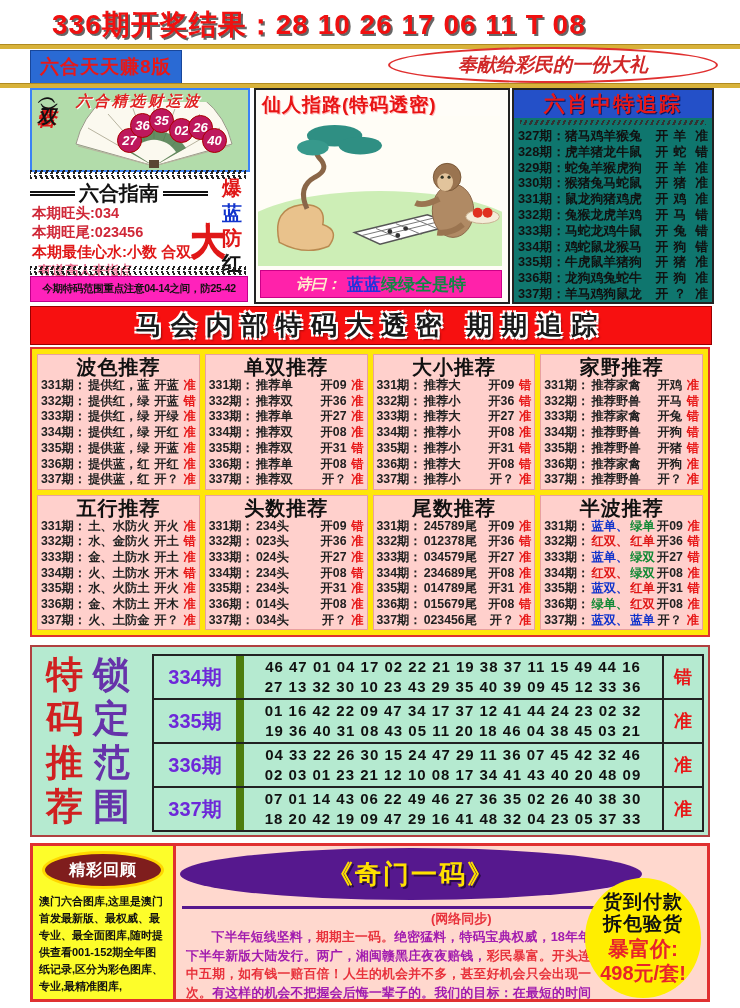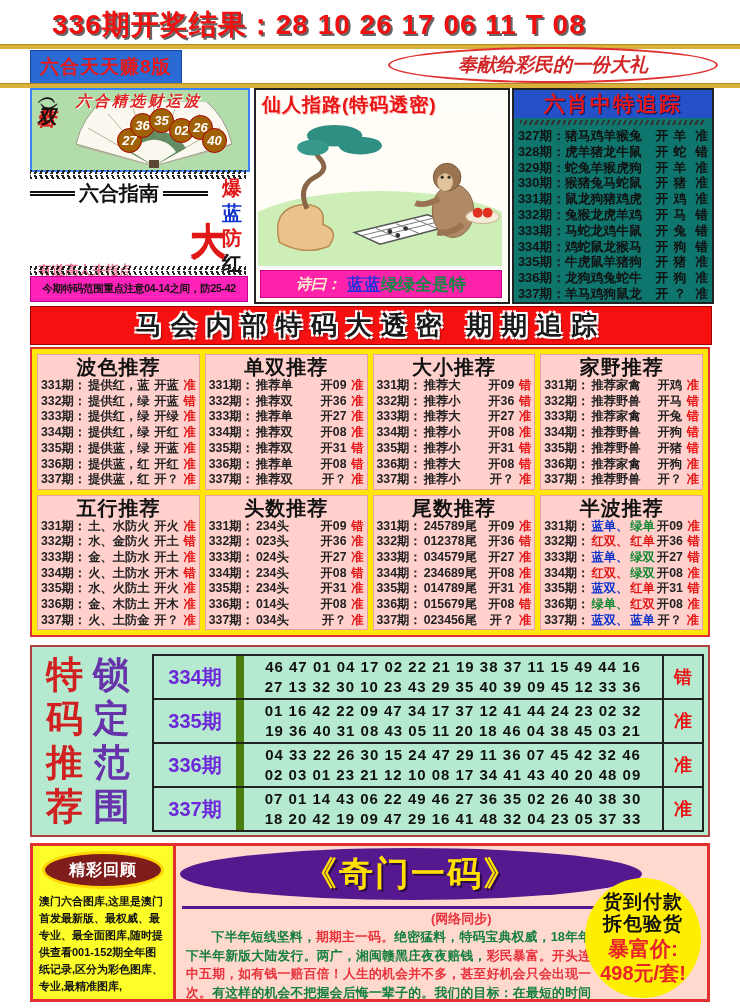--- a/index.html
+++ b/index.html
@@ -20,21 +20,21 @@
 
   
   .green-panel{left:30px;top:88px;width:216px;height:80px;background:#b2dcaa;border:2px solid #3b82f6;font-style:italic;}
   .side-label{position:absolute;left:6px;top:2px;writing-mode:vertical-rl;text-orientation:upright;
     font-size:19px;font-weight:bold;line-height:1;height:76px;}
   .side-label .red{color:#e01818;}
   .side-label .blk{color:#111;}
   .fan-svg{position:absolute;left:32px;top:12px;}
   .fan-title{position:absolute;left:44px;top:2px;color:#e02020;font-weight:bold;font-size:15px;
     letter-spacing:3px;text-shadow:1px 1px 0 #fff;white-space:nowrap;}
-  .fan-nums div{position:absolute;width:23px;height:23px;border-radius:50%;background:#a16207;
+  .fan-nums div{position:absolute;width:23px;height:23px;border-radius:50%;background:#be185d;
     color:#fff;font-weight:bold;font-size:13px;display:flex;align-items:center;justify-content:center;
     border:1px solid #a00;text-align:center;}
   .fan-nums div:nth-child(1){left:85px;top:38px;}
   .fan-nums div:nth-child(2){left:98px;top:23px;}
   .fan-nums div:nth-child(3){left:117px;top:18px;}
   .fan-nums div:nth-child(4){left:137px;top:28px;}
   .fan-nums div:nth-child(5){left:156px;top:25px;}
   .fan-nums div:nth-child(6){left:170px;top:38px;}
 
   .zig{left:30px;width:216px;height:9px;
@@ -127,27 +127,27 @@
   .footer{left:30px;top:843px;width:680px;height:159px;border:3px solid #e03030;box-sizing:border-box;
     display:flex;}
   .ad-left{flex:0 0 140px;background:#fdfd2a;border-right:3px solid #e03030;position:relative;}
   .review-oval{margin:5px auto 2px auto;width:116px;height:32px;background:#7f1d1d;border:3px solid #ffd700;
     border-radius:50%;display:flex;align-items:center;justify-content:center;color:#fff;
     font-weight:bold;font-size:16px;letter-spacing:1px;}
   .review-text{padding:2px 6px;font-size:11px;font-weight:bold;color:#111;line-height:17px;}
   .ad-right{flex:1 1 auto;background:#ffd8ce;position:relative;overflow:hidden;}
   .ad-ellipse{position:absolute;left:4px;top:2px;width:462px;height:52px;background:#56188e;
     border-radius:50%;display:flex;align-items:center;justify-content:center;}
-  .ad-ellipse span{color:#ffe000;font-weight:bold;font-size:34px;letter-spacing:2px;white-space:nowrap;
+  .ad-ellipse span{color:#ffe000;font-weight:bold;font-size:26px;letter-spacing:2px;white-space:nowrap;
     text-shadow:2px 2px 0 #2a0a48;}
   .ad-hr{position:absolute;left:6px;top:60px;width:440px;border-top:3px solid #56188e;}
   .ad-sync{position:absolute;left:255px;top:64px;color:#e8323c;font-weight:bold;font-size:13px;}
   .ad-para{position:absolute;left:10px;top:82px;width:405px;font-size:12.8px;font-weight:bold;
     line-height:18.5px;text-indent:2em;text-align:justify;}
-  .c-navy{color:#15803d;} .c-red2{color:#e8323c;}
+  .c-navy{color:#a21caf;} .c-red2{color:#e8323c;}
   .price-circle{position:absolute;right:6px;top:32px;width:116px;height:120px;background:#ffee00;
     border-radius:50%;display:flex;flex-direction:column;align-items:center;justify-content:center;
     line-height:1.2;}
   .pay{color:#111;font-weight:bold;font-size:19px;letter-spacing:1px;}
   .price-label{color:#e8232a;font-weight:bold;font-size:21px;}
   .price{color:#e8232a;font-weight:bold;font-size:20px;}
 </style>
 </head>
 <body>
 
@@ -192,20 +192,26 @@
     </div>
 </div>
 
 <div class="abs zig" style="top:170px;"></div>
 <div class="abs guide">
   <div class="guide-head">
     <div class="hline"></div>
     <span class="guide-title">六合指南</span>
     <div class="hline"></div>
   </div>
+  <div class="guide-lines">
+
+  <div>本期旺头:034</div>
+      <div>本期旺尾:023456</div>
+      <div>本期最佳心水:小数 合双</div>
+    </div>
   <div class="guide-note">有道高人来指点</div>
   <div class="big-dd">大大</div>
   <div class="burst-col">
 
   <span class="c-red">爆</span>
       <span class="c-blue">蓝</span>
       <span class="c-red">防</span>
       <span class="c-black">红</span>
     </div>
 </div>

